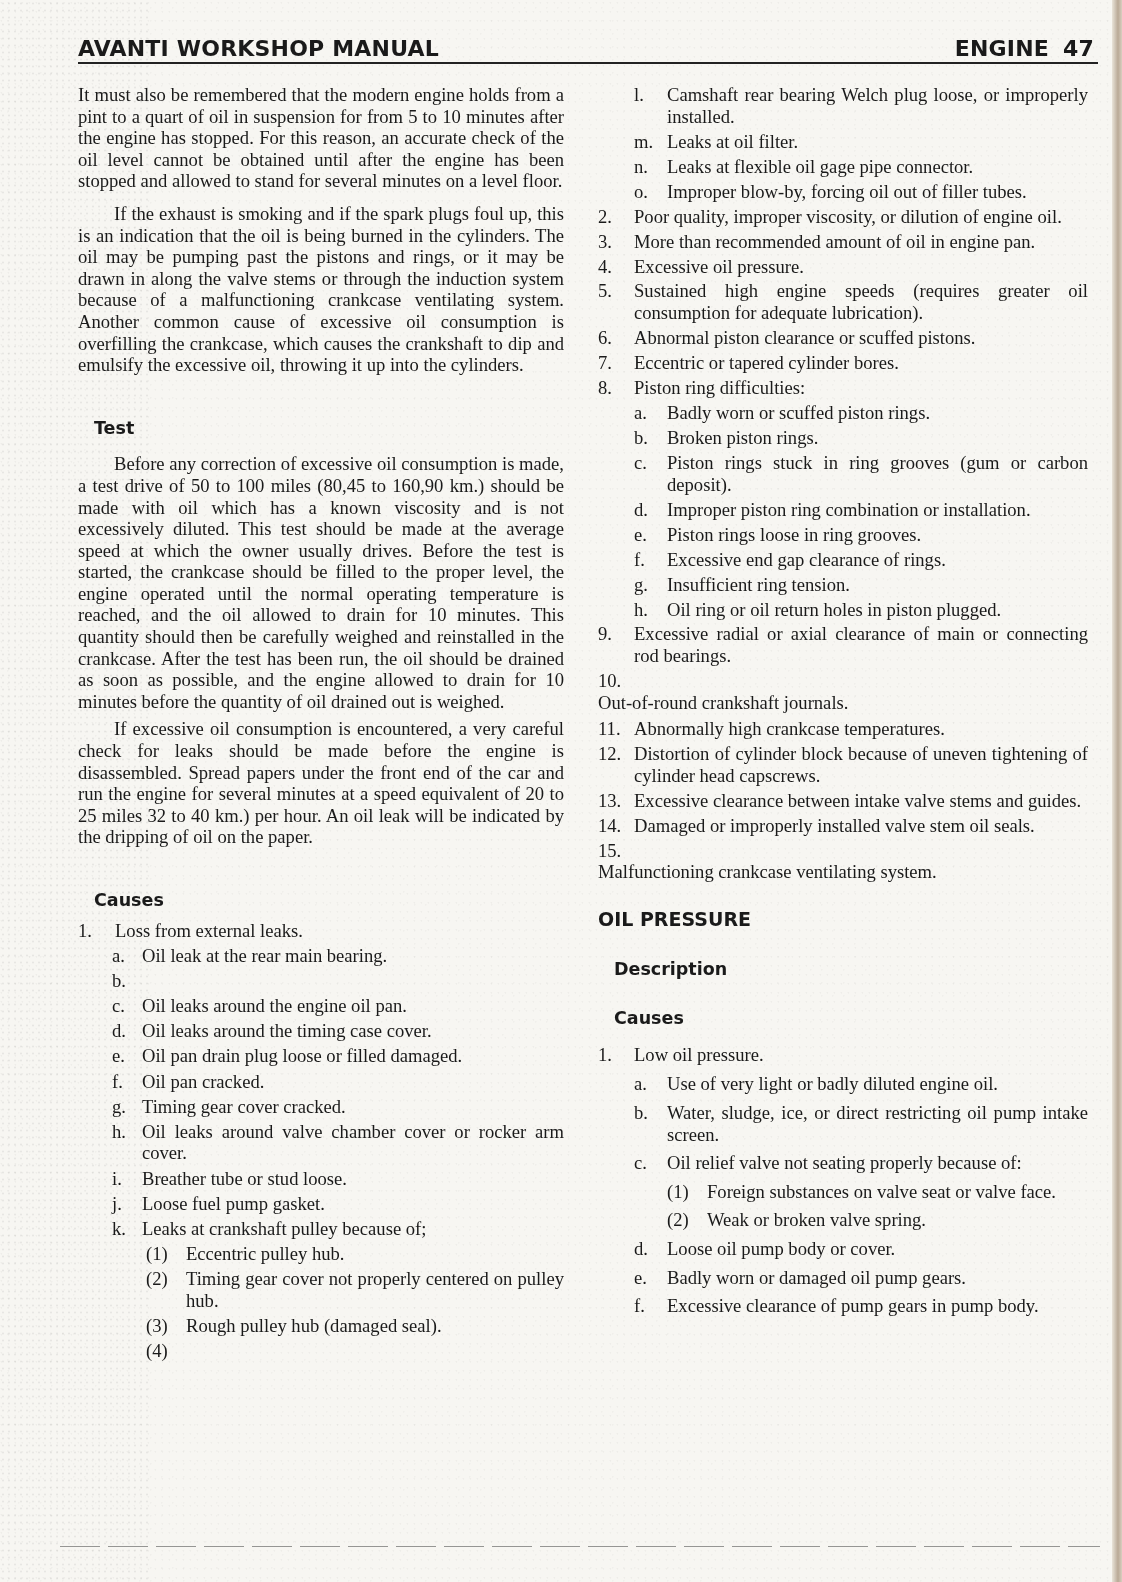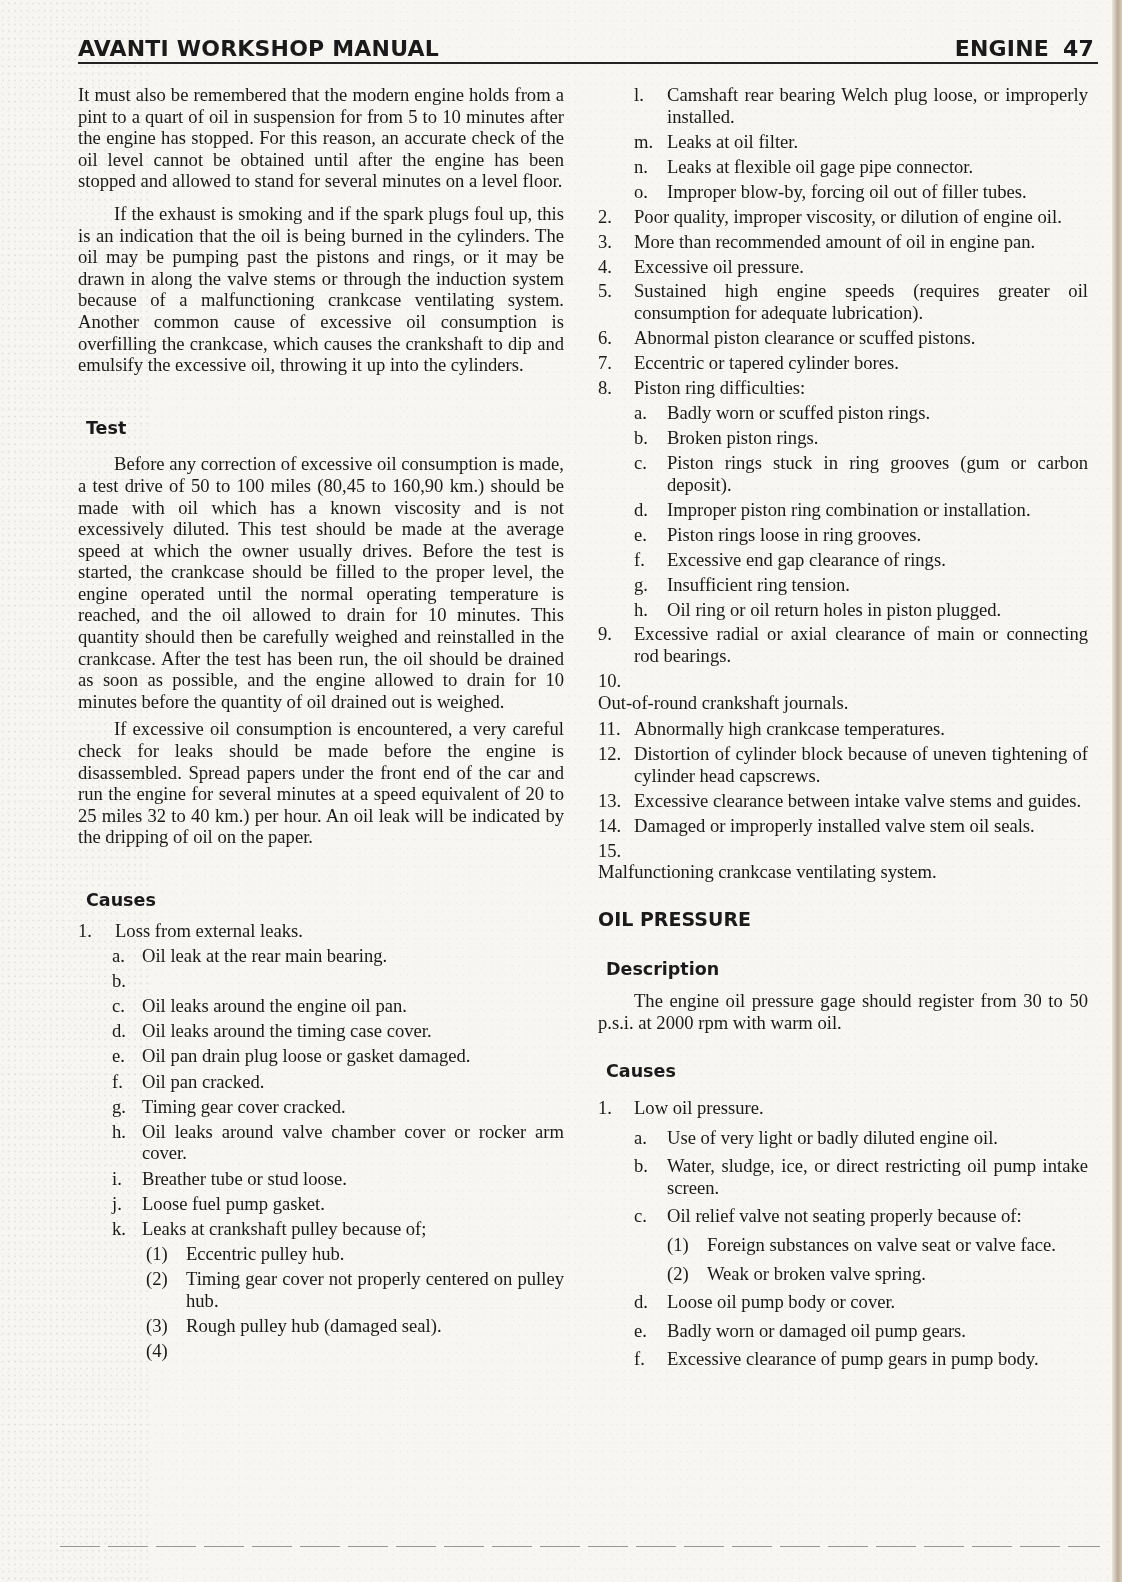--- a/index.html
+++ b/index.html
@@ -36,21 +36,21 @@
   .header-rule {
     position: absolute; top: 62px; left: 78px; width: 1020px; height: 2px; background: #222;
   }
   .col { position: absolute; top: 84px; font-size: 18.6px; line-height: 21.6px; }
   .col-left { left: 78px; width: 486px; }
   .col-right { left: 598px; width: 490px; }
   p { margin: 0; text-align: justify; }
   .indent { text-indent: 36px; }
   .h-sans {
     font-family: "DejaVu Sans", "Liberation Sans", sans-serif;
-    font-weight: bold; font-size: 17.5px; margin: 8px;
+    font-weight: bold; font-size: 17.5px; margin: 16px;
   }
   .h-major {
     font-family: "DejaVu Sans", "Liberation Sans", sans-serif;
     font-weight: bold; font-size: 19px; margin: 0;
   }
   .item { display: flex; margin: 0 0 3.4px 0; }
   .item .lbl { flex: 0 0 auto; }
   .item .txt { flex: 1 1 auto; text-align: justify; }
   .l1 .lbl { width: 37px; }
   .l2 { padding-left: 34px; }
@@ -107,21 +107,21 @@
       <div class="item l2" style="margin-bottom: 3.6px;">
         <span class="lbl">c.</span>
         <span class="txt">Oil leaks around the engine oil pan.</span>
       </div>
       <div class="item l2" style="margin-bottom: 3.6px;">
         <span class="lbl">d.</span>
         <span class="txt">Oil leaks around the timing case cover.</span>
       </div>
       <div class="item l2" style="margin-bottom: 3.6px;">
         <span class="lbl">e.</span>
-        <span class="txt">Oil pan drain plug loose or gasket damaged.</span>
+        <span class="txt">Oil pan drain plug loose or filled damaged.</span>
       </div>
       <div class="item l2" style="margin-bottom: 3.6px;">
         <span class="lbl">f.</span>
         <span class="txt">Oil pan cracked.</span>
       </div>
       <div class="item l2" style="margin-bottom: 3.6px;">
         <span class="lbl">g.</span>
         <span class="txt">Timing gear cover cracked.</span>
       </div>
       <div class="item l2" style="margin-bottom: 3.6px;">
@@ -269,21 +269,20 @@
         <span class="txt">Damaged or improperly installed valve stem oil seals.</span>
       </div>
       <div class="item r1" style="margin-bottom: 9px; flex-direction: column;">
         <span class="lbl">15.</span>
         <span class="txt">Malfunctioning crankcase ventilating system.</span>
       </div>
     </div>
 
   <h2 class="h-major" style="margin-top:26px; margin-bottom:28px">OIL PRESSURE</h2>
   <h3 class="h-sans" style="margin-bottom:10px">Description</h3>
-  <p class="indent">The engine oil pressure gage should register from 30 to 50 p.s.i. at 2000 rpm with warm oil.</p>
   <h3 class="h-sans" style="margin-top:28px; margin-bottom:14px">Causes</h3>
   <div class="item rn" style="margin-bottom:8px">
     <span class="lbl">1.</span>
     <span class="txt">Low oil pressure.</span>
   </div>
   <div id="op-before-c">
       <div class="item r2" style="margin-bottom: 7px;">
         <span class="lbl">a.</span>
         <span class="txt">Use of very light or badly diluted engine oil.</span>
       </div>

